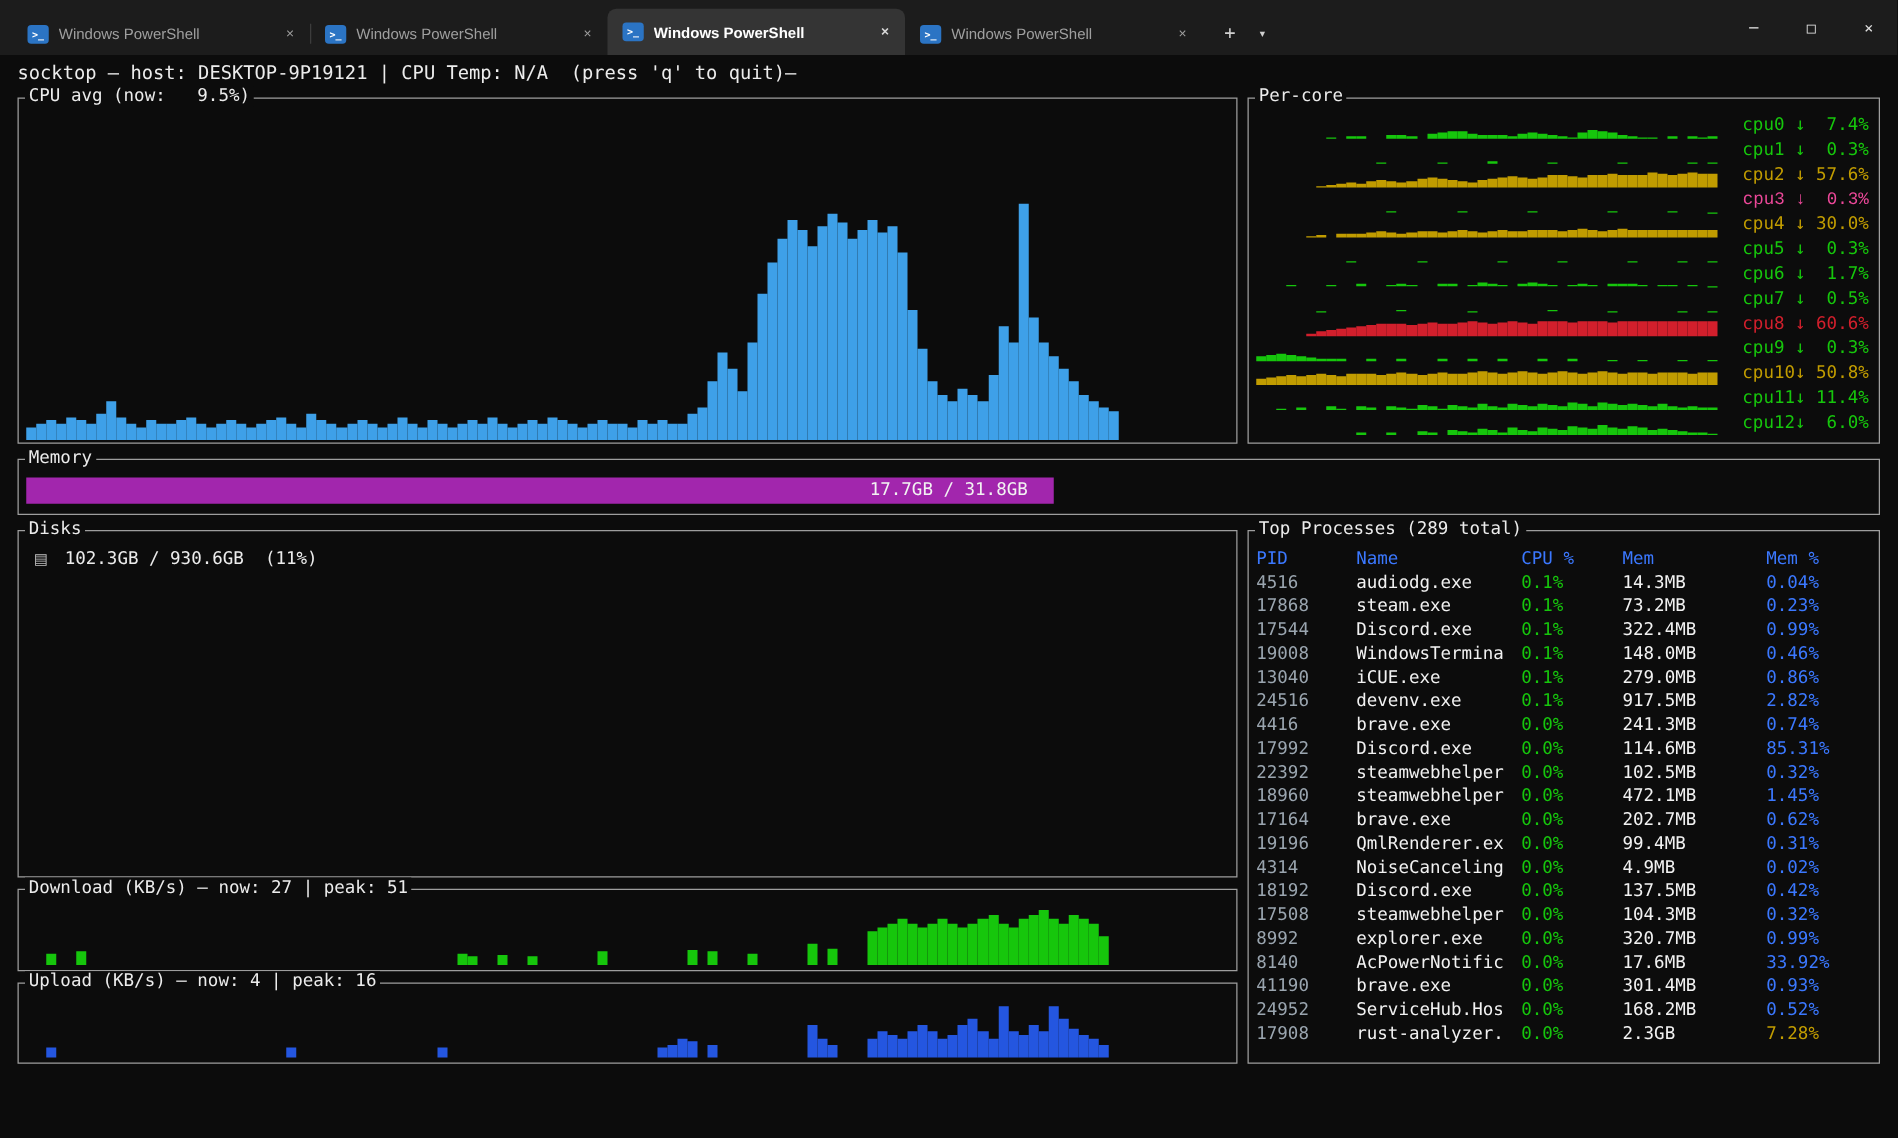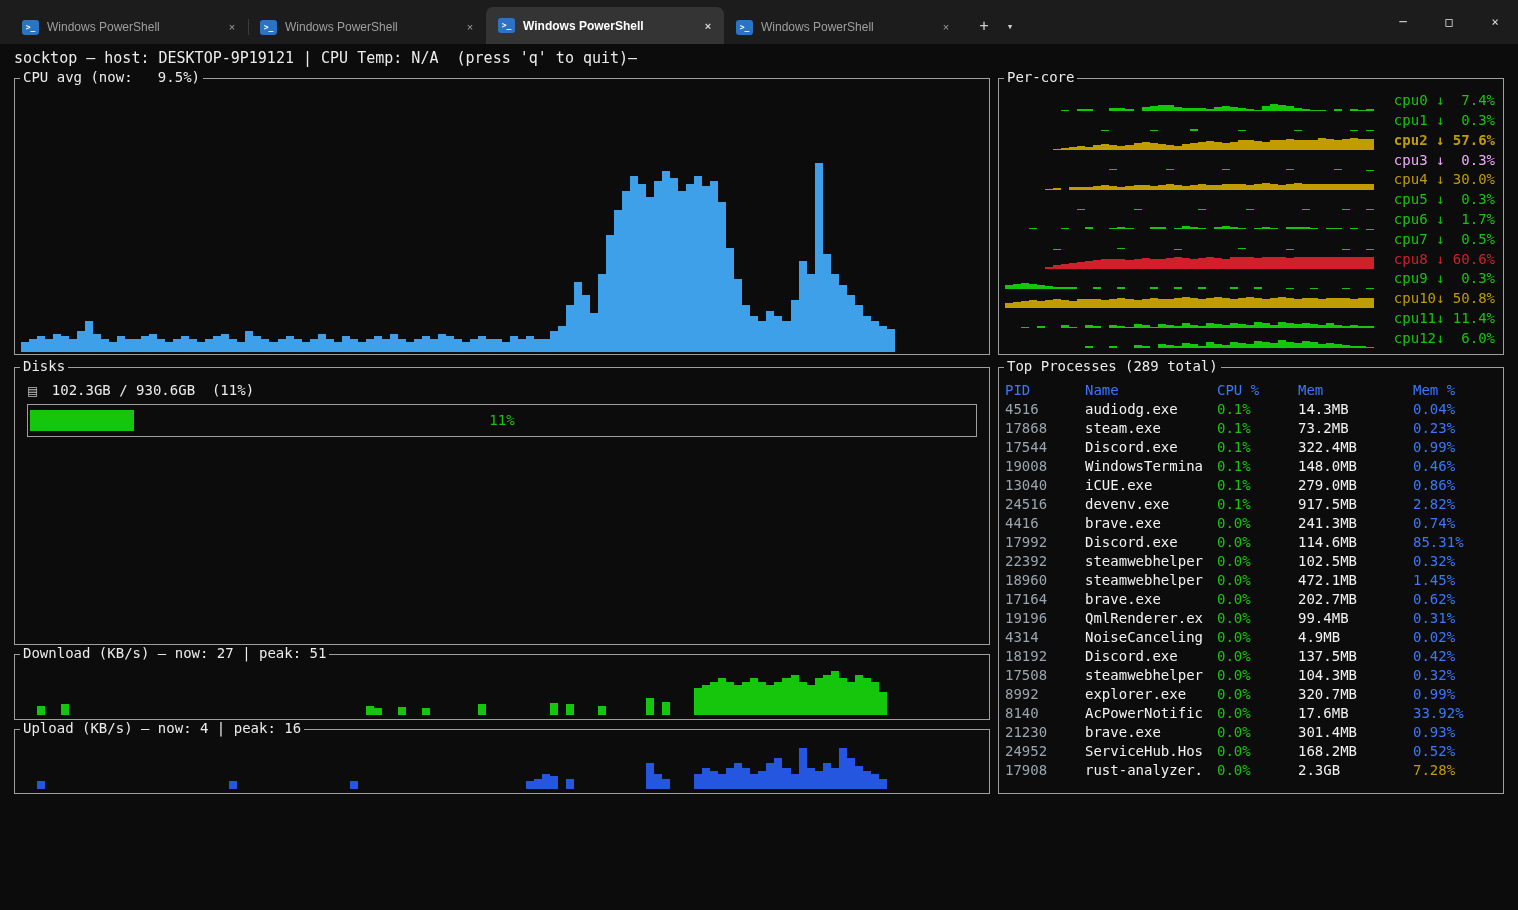--- a/index.html
+++ b/index.html
@@ -386,21 +386,21 @@
               <div style="width: 2.17391%; height: 50%; background: rgb(193, 156, 0);"></div>
               <div style="width: 2.17391%; height: 54%; background: rgb(193, 156, 0);"></div>
               <div style="width: 2.17391%; height: 60%; background: rgb(193, 156, 0);"></div>
               <div style="width: 2.17391%; height: 56%; background: rgb(193, 156, 0);"></div>
               <div style="width: 2.17391%; height: 54%; background: rgb(193, 156, 0);"></div>
               <div style="width: 2.17391%; height: 58%; background: rgb(193, 156, 0);"></div>
               <div style="width: 2.17391%; height: 62%; background: rgb(193, 156, 0);"></div>
               <div style="width: 2.17391%; height: 58%; background: rgb(193, 156, 0);"></div>
               <div style="width: 2.17391%; height: 58%; background: rgb(193, 156, 0);"></div>
             </div>
-            <div class="core-label" style="color: rgb(193, 156, 0); font-weight: bold;">cpu2 ↓ 57.6%</div>
+            <div class="core-label" style="color: rgb(193, 156, 0);">cpu2 ↓ 57.6%</div>
           </div>
           <div class="core-row">
             <div class="core-chart chart gap2">
               <div style="width: 2.17391%; height: 0%; background: rgb(22, 198, 12);"></div>
               <div style="width: 2.17391%; height: 0%; background: rgb(22, 198, 12);"></div>
               <div style="width: 2.17391%; height: 0%; background: rgb(22, 198, 12);"></div>
               <div style="width: 2.17391%; height: 0%; background: rgb(22, 198, 12);"></div>
               <div style="width: 2.17391%; height: 0%; background: rgb(22, 198, 12);"></div>
               <div style="width: 2.17391%; height: 0%; background: rgb(22, 198, 12);"></div>
               <div style="width: 2.17391%; height: 0%; background: rgb(22, 198, 12);"></div>
@@ -437,21 +437,21 @@
               <div style="width: 2.17391%; height: 0%; background: rgb(22, 198, 12);"></div>
               <div style="width: 2.17391%; height: 0%; background: rgb(22, 198, 12);"></div>
               <div style="width: 2.17391%; height: 0%; background: rgb(22, 198, 12);"></div>
               <div style="width: 2.17391%; height: 0%; background: rgb(22, 198, 12);"></div>
               <div style="width: 2.17391%; height: 3%; background: rgb(22, 198, 12);"></div>
               <div style="width: 2.17391%; height: 0%; background: rgb(22, 198, 12);"></div>
               <div style="width: 2.17391%; height: 0%; background: rgb(22, 198, 12);"></div>
               <div style="width: 2.17391%; height: 0%; background: rgb(22, 198, 12);"></div>
               <div style="width: 2.17391%; height: 1%; background: rgb(22, 198, 12);"></div>
             </div>
-            <div class="core-label" style="color: #f0abfc;">cpu3 ↓  0.3%</div>
+            <div class="core-label" style="color: #ec4899; font-family: Liberation Mono, monospace;">cpu3 ↓  0.3%</div>
           </div>
           <div class="core-row">
             <div class="core-chart chart gap2">
               <div style="width: 2.17391%; height: 0%; background: rgb(193, 156, 0);"></div>
               <div style="width: 2.17391%; height: 0%; background: rgb(193, 156, 0);"></div>
               <div style="width: 2.17391%; height: 0%; background: rgb(193, 156, 0);"></div>
               <div style="width: 2.17391%; height: 0%; background: rgb(193, 156, 0);"></div>
               <div style="width: 2.17391%; height: 0%; background: rgb(193, 156, 0);"></div>
               <div style="width: 2.17391%; height: 6%; background: rgb(193, 156, 0);"></div>
               <div style="width: 2.17391%; height: 10%; background: rgb(193, 156, 0);"></div>
@@ -902,32 +902,35 @@
               <div style="width: 2.17391%; height: 10%; background: rgb(22, 198, 12);"></div>
               <div style="width: 2.17391%; height: 8%; background: rgb(22, 198, 12);"></div>
               <div style="width: 2.17391%; height: 6%; background: rgb(22, 198, 12);"></div>
             </div>
             <div class="core-label" style="color: rgb(22, 198, 12);">cpu12↓  6.0%</div>
           </div>
         </div>
     </div>
   </div>
 
+  <div class="box mem-box">
+    <div class="box-title">Memory</div>
+    <div class="gauge">
+      <div class="gauge-fill" style="width: 55.7%; background: rgb(162, 38, 173);"></div>
+      <div class="gauge-text" style="color: rgb(242, 242, 242);">17.7GB / 31.8GB</div>
+    </div>
+  </div>
 
 
   <div class="row2">
     <div class="left-col">
       <div class="box disks-box">
         <div class="box-title">Disks</div>
         <div class="disk-entry">
           <div class="disk-label"><span class="disk-icon">▤</span><span> 102.3GB / 930.6GB  (11%)</span></div>
-          <div class="disk-gauge">
-            <div class="gauge-fill" style="width: 11%; background: rgb(22, 198, 12);"></div>
-            <div class="gauge-text" style="color: rgb(22, 198, 12);">11%</div>
-          </div>
         </div>
       </div>
       <div class="box net-box">
         <div class="box-title">Download (KB/s) — now: 27 | peak: 51</div>
         <div class="net-chart chart gap1">
             <div style="width: 0.833333%; height: 0%; background: rgb(22, 198, 12);"></div>
             <div style="width: 0.833333%; height: 0%; background: rgb(22, 198, 12);"></div>
             <div style="width: 0.833333%; height: 18.1818%; background: rgb(22, 198, 12);"></div>
             <div style="width: 0.833333%; height: 0%; background: rgb(22, 198, 12);"></div>
             <div style="width: 0.833333%; height: 0%; background: rgb(22, 198, 12);"></div>
@@ -1298,21 +1301,21 @@
             <span class="c-memp">0.99%</span>
           </div>
           <div class="proc-row">
             <span class="c-pid">8140</span>
             <span class="c-name">AcPowerNotific</span>
             <span class="c-cpu">0.0%</span>
             <span class="c-mem">17.6MB</span>
             <span class="c-memp">33.92%</span>
           </div>
           <div class="proc-row">
-            <span class="c-pid">21230</span>
+            <span class="c-pid">41190</span>
             <span class="c-name">brave.exe</span>
             <span class="c-cpu">0.0%</span>
             <span class="c-mem">301.4MB</span>
             <span class="c-memp">0.93%</span>
           </div>
           <div class="proc-row">
             <span class="c-pid">24952</span>
             <span class="c-name">ServiceHub.Hos</span>
             <span class="c-cpu">0.0%</span>
             <span class="c-mem">168.2MB</span>

